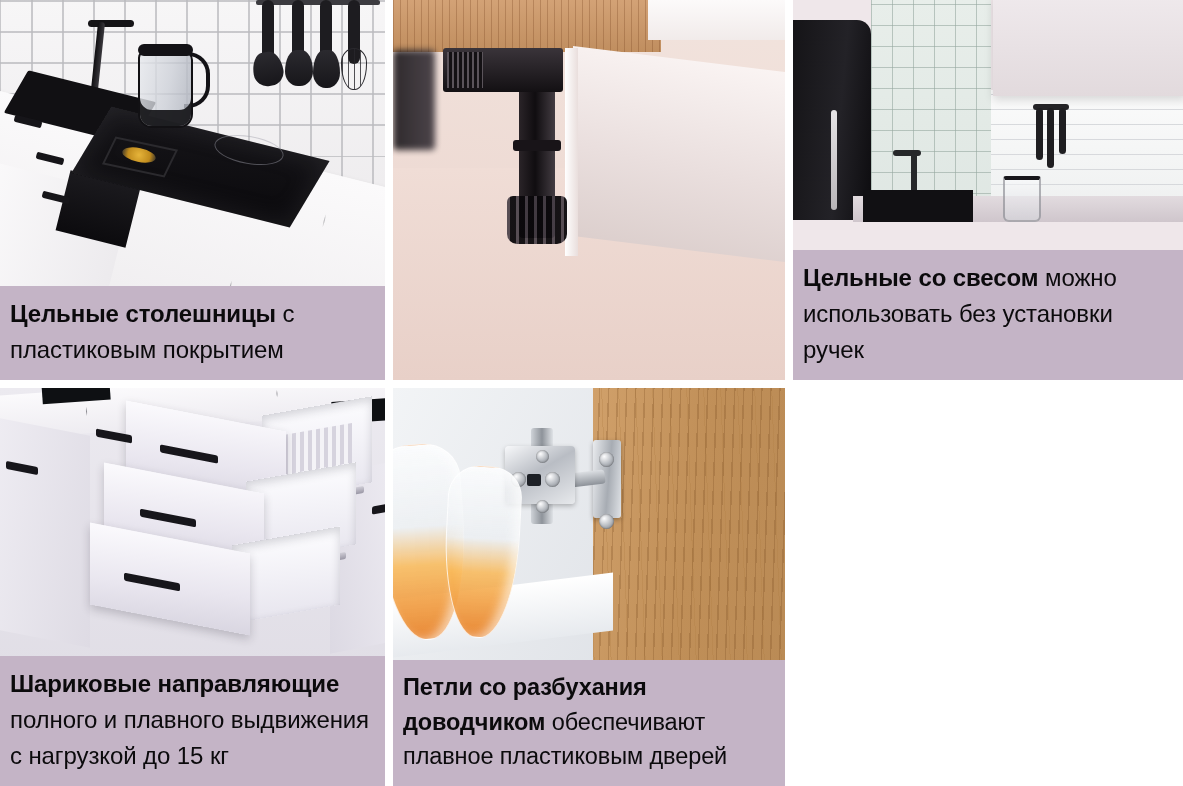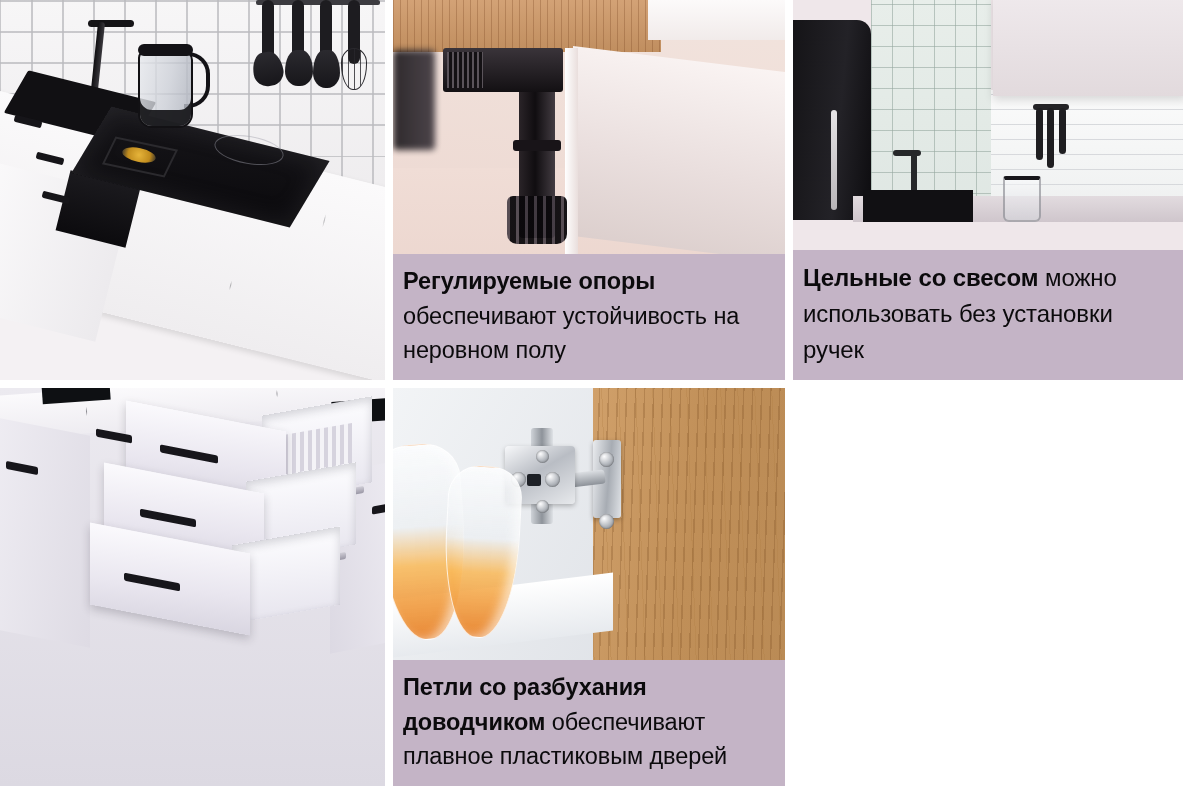--- a/index.html
+++ b/index.html
@@ -523,40 +523,40 @@
       <div class="hobring"></div>
       <div class="panframe"></div>
       <div class="pan"></div>
       <div class="hdl h1"></div>
         <div class="hdl h2"></div>
         <div class="hdl h3"></div>
       <div class="kettleHandle"></div>
       <div class="kettle"></div>
       <div class="kettleLid"></div>
     </div>
+    <div class="caption cap-sm">
+      <b>Цельные столешницы</b> 
+      <span>с пластиковым покрытием</span>
+    </div>
   </div>
 
   <div class="feature-card c3">
     <div class="photo">
       <div class="bg"></div>
       <div class="floor"></div>
       <div class="woodtop"></div>
       <div class="carcass"></div>
       <div class="legBlur"></div>
       <div class="plinth"></div>
       <div class="plinthEdge"></div>
       <div class="legBody"></div>
       <div class="legRib"></div>
       <div class="legFoot"></div>
       <div class="bracket"></div>
       <div class="grill"></div>
-    </div>
-    <div class="caption cap-xs">
-      <b>Регулируемые опоры</b> 
-      <span>обеспечивают устойчивость на неровном полу</span>
     </div>
   </div>
 
   <div class="feature-card c4">
     <div class="photo">
       <div class="bg"></div>
       <div class="tile"></div>
       <div class="tile2"></div>
       <div class="wallCab"></div>
       <div class="tallUnit"></div>
@@ -596,20 +596,24 @@
       <div class="drawerBox bx3"></div>
       <div class="inner in3"></div>
       <div class="drawer dr3"></div>
       <div class="bar b1"></div>
         <div class="bar b2"></div>
         <div class="bar b3"></div>
       <div class="bar b4"></div>
         <div class="bar b5"></div>
         <div class="bar b6"></div>
     </div>
+    <div class="caption cap-sm">
+      <b>Шариковые направляющие</b> 
+      <span>полного и плавного выдвижения с нагрузкой до 15 кг</span>
+    </div>
   </div>
 
   <div class="feature-card c6">
     <div class="photo">
       <div class="bg"></div>
       <div class="oak"></div>
       <div class="panel"></div>
       <div class="shelf"></div>
       <div class="hingeCup"></div>
       <div class="hingeLink"></div>

